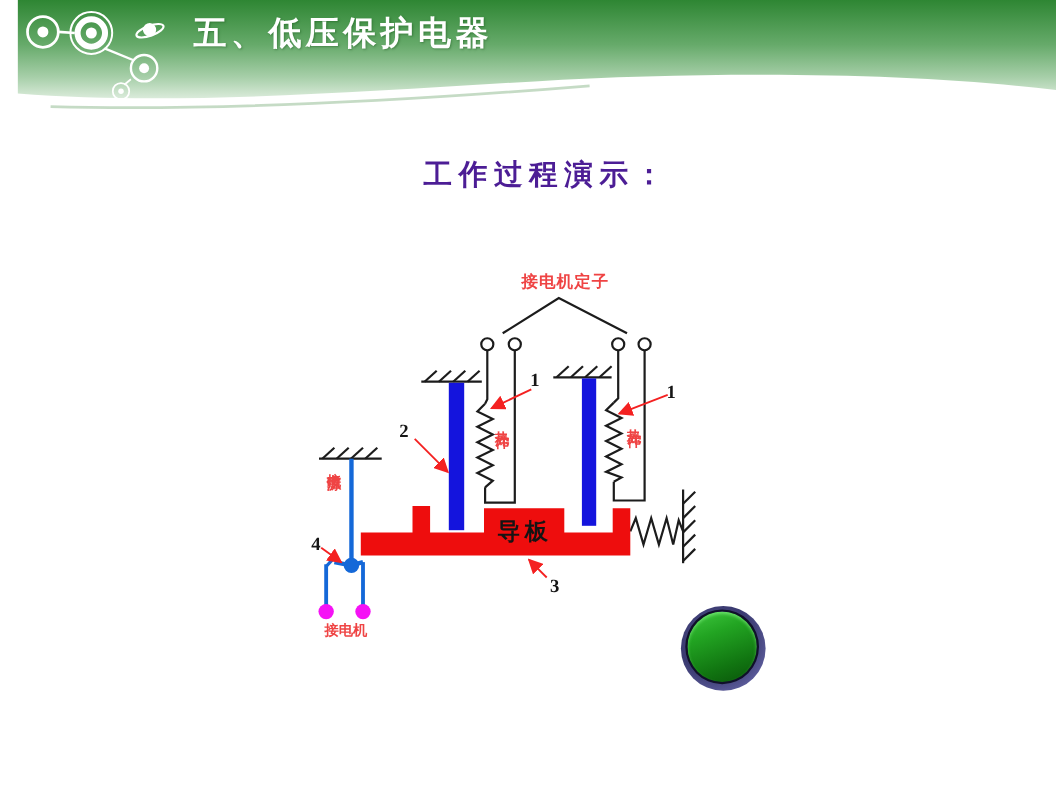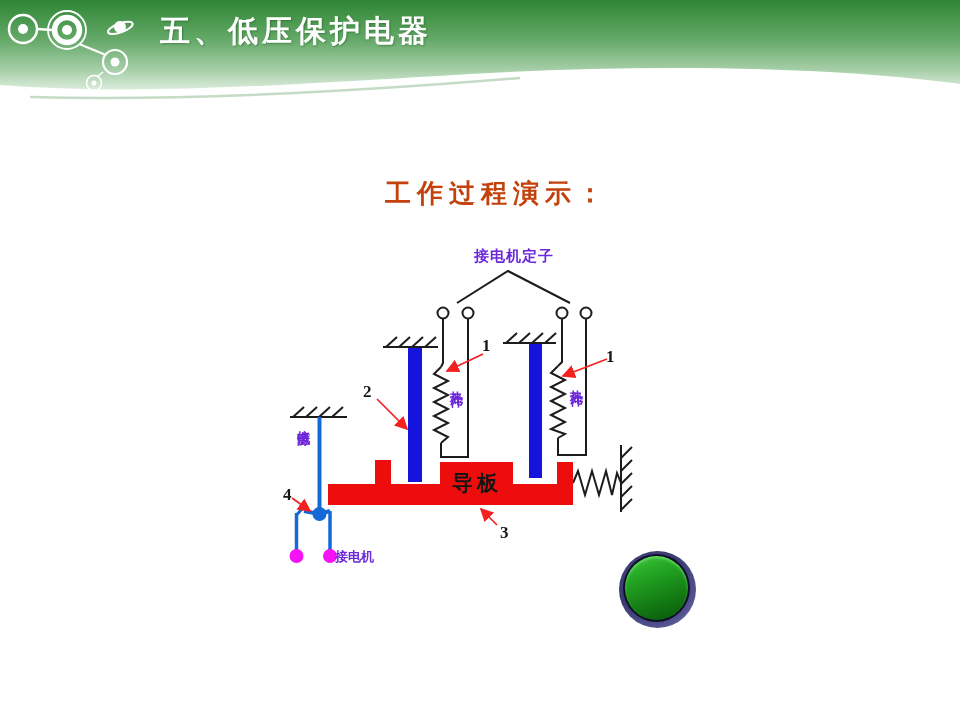--- a/index.html
+++ b/index.html
@@ -1,36 +1,36 @@
 <!DOCTYPE html>
 <html><head>
 <meta charset="utf-8">
 <style>
   html,body{margin:0;padding:0;background:#888;}
   .slide{position:relative;width:960px;height:720px;background:#ffffff;overflow:hidden;
          font-family:"Liberation Sans", sans-serif;}
   
-  .header{position:absolute;left:0;top:0;width:912px;height:110px;}
+  .header{position:absolute;left:16px;top:0;width:912px;height:110px;}
   .slide-title{position:absolute;left:160px;top:13px;font-size:30px;line-height:36px;
                font-weight:bold;color:#ffffff;letter-spacing:4px;
                text-shadow:1px 1px 2px rgba(0,60,0,.35);
                font-family:"Liberation Sans", sans-serif;white-space:nowrap;}
   
   .lbl{position:absolute;white-space:nowrap;}
-  .subtitle{left:385px;top:141px;font-size:26px;font-weight:bold;color:#c2410c;
-            letter-spacing:6px;font-family:"Liberation Serif", serif;margin-top:35px;}
+  .subtitle{left:385px;top:141px;font-size:26px;font-weight:bold;color:#4c1d95;
+            letter-spacing:6px;font-family:"Liberation Serif", serif;}
   .caption{left:355px;top:613px;font-size:21px;color:#2a2a2a;letter-spacing:1.5px;
            font-family:"Liberation Serif", serif;}
-  .red-lbl{color:#6d28d9;font-weight:bold;font-family:"Liberation Serif", serif;font-size:13px;}
+  .red-lbl{color:#ef4444;font-weight:bold;font-family:"Liberation Serif", serif;font-size:13px;}
   .v{writing-mode:vertical-rl;text-orientation:upright;letter-spacing:2px;}
   .stator{left:474px;top:247px;font-size:15px;letter-spacing:1px;}
   .heater-l{left:447px;top:381px;}
   .heater-r{left:567px;top:380px;}
   .power{left:294px;top:419px;}
-  .motor{left:295px;top:548px;margin-left:40px;}
+  .motor{left:295px;top:564px;}
   .num{font-family:"Liberation Serif", serif;font-weight:bold;color:#161616;font-size:17px;}
   .n1l{left:482px;top:336px;} .n1r{left:606px;top:347px;}
   .n2{left:363px;top:382px;}  .n3{left:500px;top:523px;}  .n4{left:283px;top:485px;}
   .plate-lbl{left:452px;top:469px;font-size:21px;font-weight:bold;color:#141414;
              letter-spacing:4px;font-family:"Liberation Serif", serif;}
   
   .btn-outer{position:absolute;left:619px;top:551px;width:77px;height:77px;border-radius:50%;
      background:radial-gradient(circle at 40% 38%, #50508c 0%, #3a3a70 50%, #5d5d9c 78%, #8e8ec4 97%);
      cursor:pointer;}
   .btn-inner{position:absolute;left:4px;top:3px;width:63px;height:64px;border-radius:50%;

